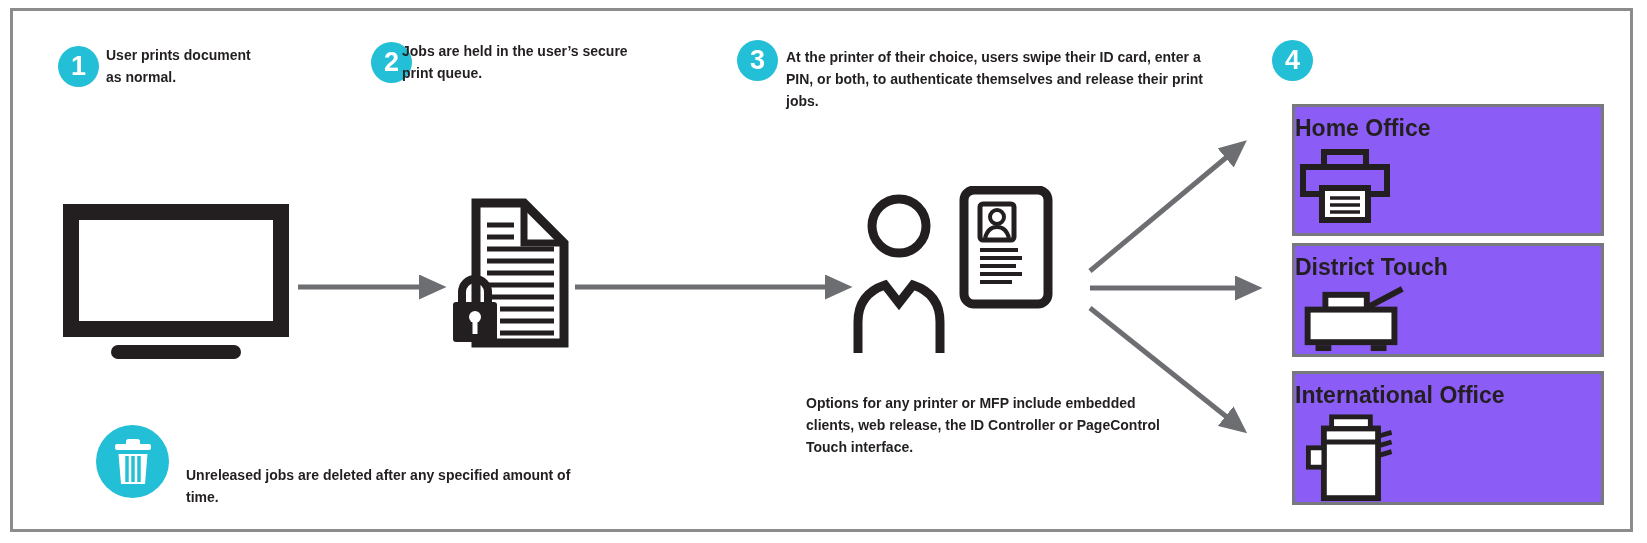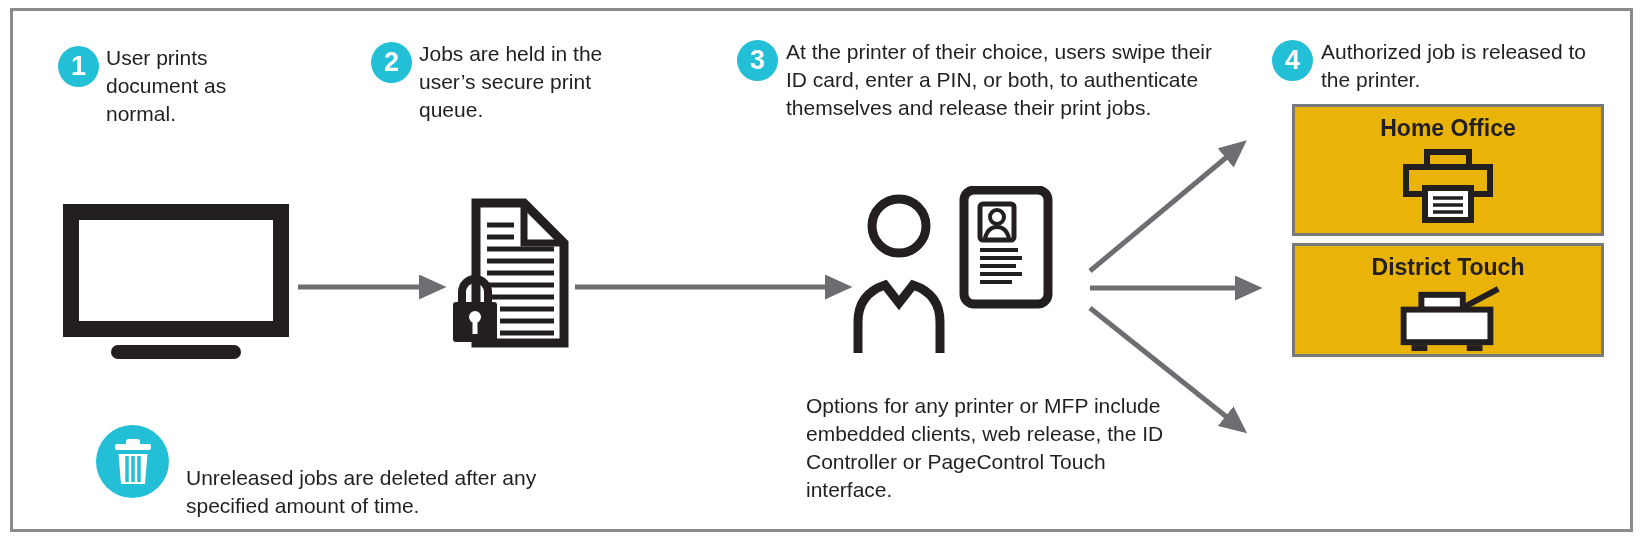--- a/index.html
+++ b/index.html
@@ -11,51 +11,50 @@
     --frame-border:#8A8C8E;
   }
   body { font-family:"Liberation Sans", sans-serif; background:#fff; }
   .canvas { position:relative; width:1647px; height:543px; background:#fff; overflow:hidden; }
   .frame { position:absolute; left:10px; top:8px; width:1623px; height:524px; border:3px solid var(--frame-border); }
   .num-badge {
     position:absolute; width:41px; height:41px; border-radius:50%;
     background:var(--accent); color:#fff; font-weight:700; font-size:27px;
     display:flex; align-items:center; justify-content:center;
   }
-  .step-text { position:absolute; color:var(--ink); font-weight:400; font-size:21px; line-height:28px; }
+  .step-text { position:absolute; color:var(--ink); font-weight:700; font-size:14px; line-height:22px; }
   .icon { position:absolute; color:var(--ink); }
   .office-box {
-    position:absolute; left:1292px; width:312px; background:#eab308;
+    position:absolute; left:1292px; width:312px; background:#8b5cf6;
     border:3px solid var(--box-border);
-    display:flex; flex-direction:column; align-items:center;
+    display:flex; flex-direction:column; align-items:flex-start;
   }
   .office-title { color:var(--ink); font-weight:700; font-size:23px; margin-top:8px; }
   .office-icon { color:var(--ink); margin-top:4px; }
   .trash-badge {
     position:absolute; left:96px; top:425px; width:73px; height:73px; border-radius:50%;
     background:var(--accent); display:flex; align-items:center; justify-content:center;
   }
 </style>
 </head>
 <body>
 
 <div class="canvas">
   <div class="frame"></div>
 
   <div class="num-badge" style="left:58px;top:46px">1</div>
   <div class="step-text" style="left:106px;top:44px;width:160px">User prints document as normal.</div>
 
   <div class="num-badge" style="left:371px;top:42px">2</div>
-  <div class="step-text" style="left:419px;top:40px;width:230px">Jobs are held in the user’s secure print queue.</div>
+  <div class="step-text" style="left:402px;top:40px;width:230px">Jobs are held in the user’s secure print queue.</div>
 
   <div class="num-badge" style="left:737px;top:40px">3</div>
-  <div class="step-text" style="left:786px;top:38px;width:445px">At the printer of their choice, users swipe their ID card, enter a PIN, or both, to authenticate themselves and release their print jobs.</div>
+  <div class="step-text" style="left:786px;top:46px;width:445px">At the printer of their choice, users swipe their ID card, enter a PIN, or both, to authenticate themselves and release their print jobs.</div>
 
   <div class="num-badge" style="left:1272px;top:40px">4</div>
-  <div class="step-text" style="left:1321px;top:38px;width:272px">Authorized job is released to the printer.</div>
 
   <svg class="icon" style="left:62px;top:203px" width="228" height="158" viewBox="0 0 228 158">
     <rect x="9" y="9" width="210" height="117" fill="none" stroke="currentColor" stroke-width="16"></rect>
     <rect x="49" y="142" width="130" height="14" rx="7" fill="currentColor"></rect>
   </svg>
 
   <svg class="icon" style="left:296px;top:273px" width="155" height="28" viewBox="0 0 155 28">
     <defs>
       <marker id="ah1" markerWidth="5.5" markerHeight="5" refX="0.6" refY="2.5" orient="auto" markerUnits="strokeWidth">
         <path d="M0 0 L5.5 2.5 L0 5 Z" fill="#6D6E71"></path>
@@ -153,20 +152,34 @@
     <div class="office-title">District Touch</div>
     <svg class="office-icon" style="margin-top:2px" width="115" height="72" viewBox="0 0 115 72">
       <line x1="74" y1="24" x2="108" y2="6" stroke="currentColor" stroke-width="6"></line>
       <rect x="30" y="12" width="42" height="15" fill="#fff" stroke="currentColor" stroke-width="6"></rect>
       <rect x="12" y="27" width="88" height="33" fill="#fff" stroke="currentColor" stroke-width="6"></rect>
       <line x1="20" y1="66" x2="36" y2="66" stroke="currentColor" stroke-width="6"></line>
       <line x1="76" y1="66" x2="92" y2="66" stroke="currentColor" stroke-width="6"></line>
     </svg>
   </div>
 
+  <div class="office-box" style="top:371px;height:134px">
+    <div class="office-title">International Office</div>
+    <svg class="office-icon" width="110" height="92" viewBox="0 0 110 92">
+      <rect x="28" y="16" width="56" height="72" fill="#fff" stroke="currentColor" stroke-width="6"></rect>
+      <rect x="36" y="4" width="40" height="12" fill="#fff" stroke="currentColor" stroke-width="5"></rect>
+      <line x1="28" y1="30" x2="84" y2="30" stroke="currentColor" stroke-width="5"></line>
+      <rect x="12" y="36" width="16" height="20" fill="#fff" stroke="currentColor" stroke-width="5"></rect>
+      <g stroke="currentColor" stroke-width="5">
+        <line x1="84" y1="24" x2="98" y2="20"></line>
+        <line x1="84" y1="34" x2="98" y2="30"></line>
+        <line x1="84" y1="44" x2="98" y2="40"></line>
+      </g>
+    </svg>
+  </div>
 
   <div class="trash-badge">
     <svg width="40" height="46" viewBox="0 0 40 46" style="color:var(--accent)">
       <rect x="13" y="0" width="14" height="7" rx="2.5" fill="#fff"></rect>
       <rect x="2" y="5" width="36" height="6" rx="2" fill="#fff"></rect>
       <path d="M5.5 15 H34.5 L32 45 H8 Z" fill="#fff"></path>
       <g stroke="currentColor" stroke-width="3.5">
         <line x1="14" y1="17" x2="14" y2="43"></line>
         <line x1="20" y1="17" x2="20" y2="43"></line>
         <line x1="26" y1="17" x2="26" y2="43"></line>

